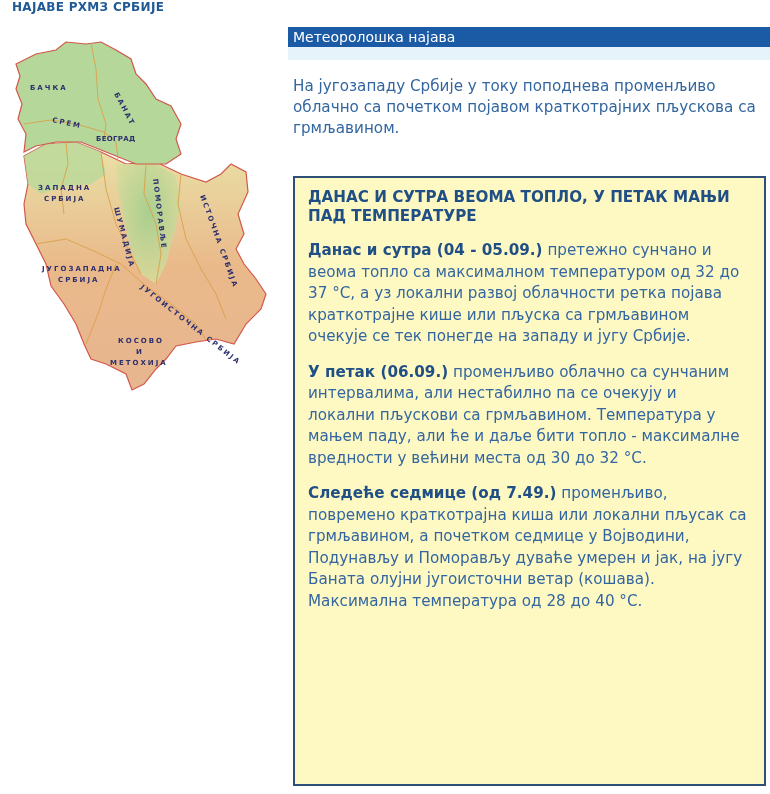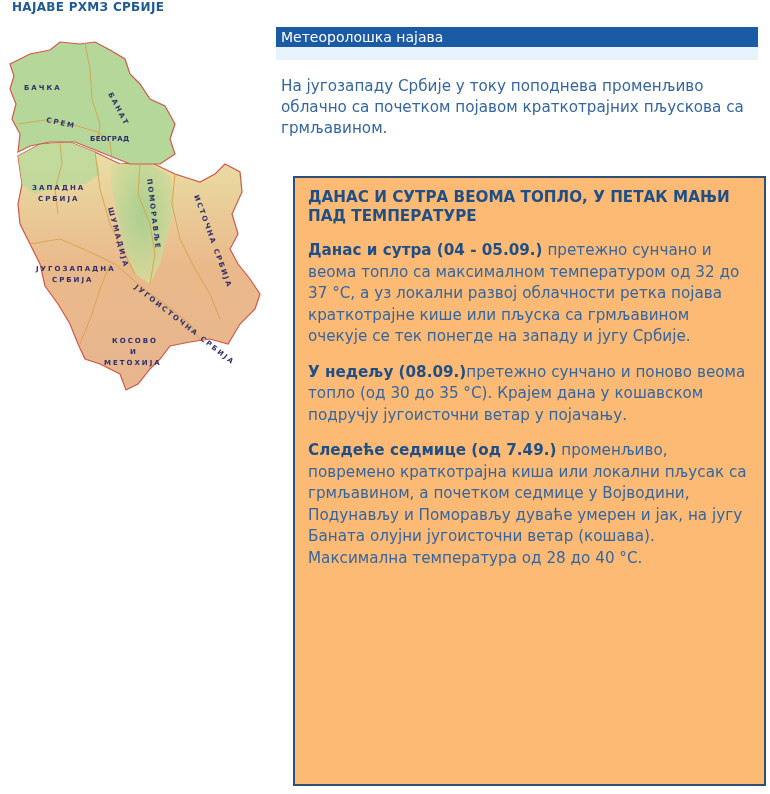--- a/index.html
+++ b/index.html
@@ -1,35 +1,35 @@
 <!DOCTYPE html>
 <html><head>
 <meta charset="utf-8">
 <style>
   html, body { margin: 0; padding: 0; background: #ffffff; }
   body { width: 770px; height: 794px; position: relative; overflow: hidden;
          font-family: "DejaVu Sans", sans-serif; }
   .left-title { position: absolute; left: 12px; top: 0px; font-size: 12px; font-weight: bold;
                 color: #1f5a96; letter-spacing: 0.3px; }
-  .map-wrap { position: absolute; left: 0; top: 24px; width: 274px; height: 370px; }
+  .map-wrap { position: absolute; left: 6px; top: 24px; width: 274px; height: 370px; }
   .map-wrap svg { width: 274px; height: 370px; display: block; }
   .map-label { font-family: "DejaVu Sans", sans-serif; font-size: 7px; font-weight: bold;
                fill: #2b2f6e; letter-spacing: 2px; }
   .map-label-small { font-family: "DejaVu Sans", sans-serif; font-size: 7px; font-weight: bold;
                fill: #2b2f6e; letter-spacing: 0.3px; }
 
-  .right { position: absolute; left: 276px; top: 27px; width: 482px; }
+  .right { position: absolute; left: 288px; top: 27px; width: 482px; }
   .header-bar { background: #1b5aa4; color: #ffffff; font-size: 14px; height: 20px;
                 line-height: 20px; padding-left: 5px; width: 477px; }
   .subbar { background: #e7f3fa; height: 13px; width: 482px; }
   .date { margin-top: 10px; margin-left: 5px; font-size: 16px; font-weight: bold; color: #1f4f85; }
   .intro { margin-top: 16px; margin-left: 5px; width: 470px; font-size: 15.2px; line-height: 21px;
            color: #3366a1; }
   .box { position: absolute; left: 293px; top: 176px; width: 456px; height: 606px;
-         border: 2px solid #2e4f78; padding: 0 0 0 13px; background: #fdba74; }
+         border: 2px solid #2e4f78; padding: 0 0 0 13px; background: #fef9c3; }
   .box-title { margin-top: 10px; font-size: 15.2px; font-weight: bold; color: #1f4f85;
                line-height: 19px; width: 440px; }
   .para { margin-top: 14px; font-size: 15.2px; line-height: 21.5px; color: #3366a1; width: 440px; }
   .para b { color: #1f4f85; }
 </style>
 </head>
 <body>
 
 <div class="left-title">НАЈАВЕ РХМЗ СРБИЈЕ</div>
 
@@ -88,15 +88,15 @@
 
 <div class="right">
   <div class="header-bar">Метеоролошка најава</div>
   <div class="subbar"></div>
   <div class="intro">На југозападу Србије у току поподнева променљиво облачно са почетком појавом краткотрајних пљускова са грмљавином.</div>
 </div>
 
 <div class="box">
   <div class="box-title">ДАНАС И СУТРА ВЕОМА ТОПЛО, У ПЕТАК МАЊИ ПАД ТЕМПЕРАТУРЕ</div>
   <div class="para"><b>Данас и сутра (04 - 05.09.)</b><span> претежно сунчано и веома топло са максималном температуром од 32 до 37 °C, а уз локални развој облачности ретка појава краткотрајне кише или пљуска са грмљавином очекује се тек понегде на западу и југу Србије.</span></div>
-  <div class="para"><b>У недељу (08.09.)</b><span>претежно сунчано и поново веома топло (од 30 до 35 °C). Крајем дана у кошавском подручју југоисточни ветар у појачању.</span></div>
+  <div class="para"><b>У петак (06.09.)</b><span> променљиво облачно са сунчаним интервалима, али нестабилно па се очекују и локални пљускови са грмљавином. Температура у мањем паду, али ће и даље бити топло - максималне вредности у већини места од 30 до 32 °C.</span></div>
   <div class="para"><b>Следеће седмице (од 7.49.)</b><span> променљиво, повремено краткотрајна киша или локални пљусак са грмљавином, а почетком седмице у Војводини, Подунављу и Поморављу дуваће умерен и јак, на југу Баната олујни југоисточни ветар (кошава). Максимална температура од 28 до 40 °C.</span></div>
 </div>
 
 </body></html>

